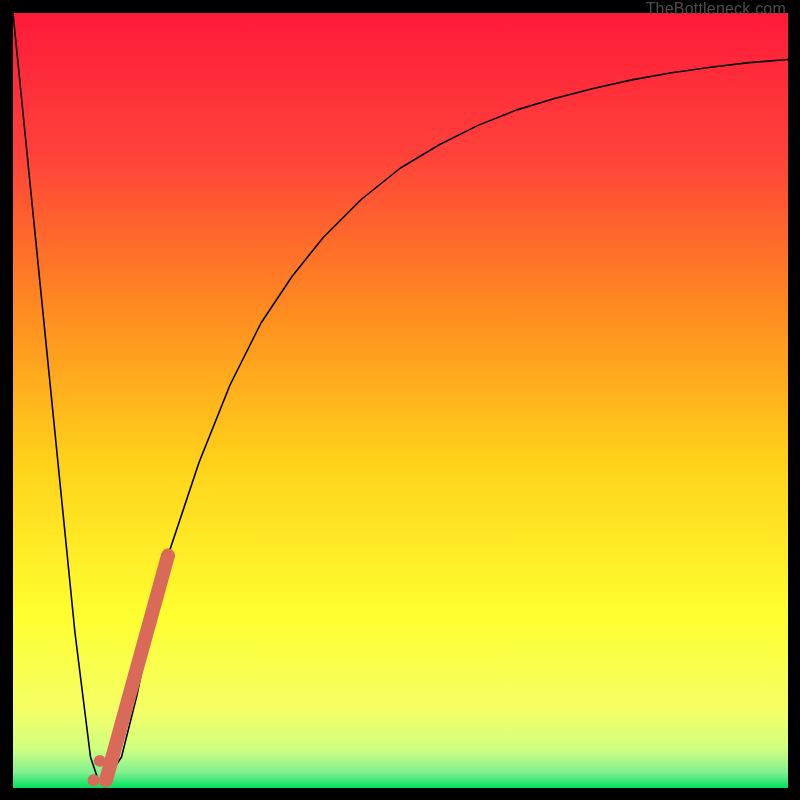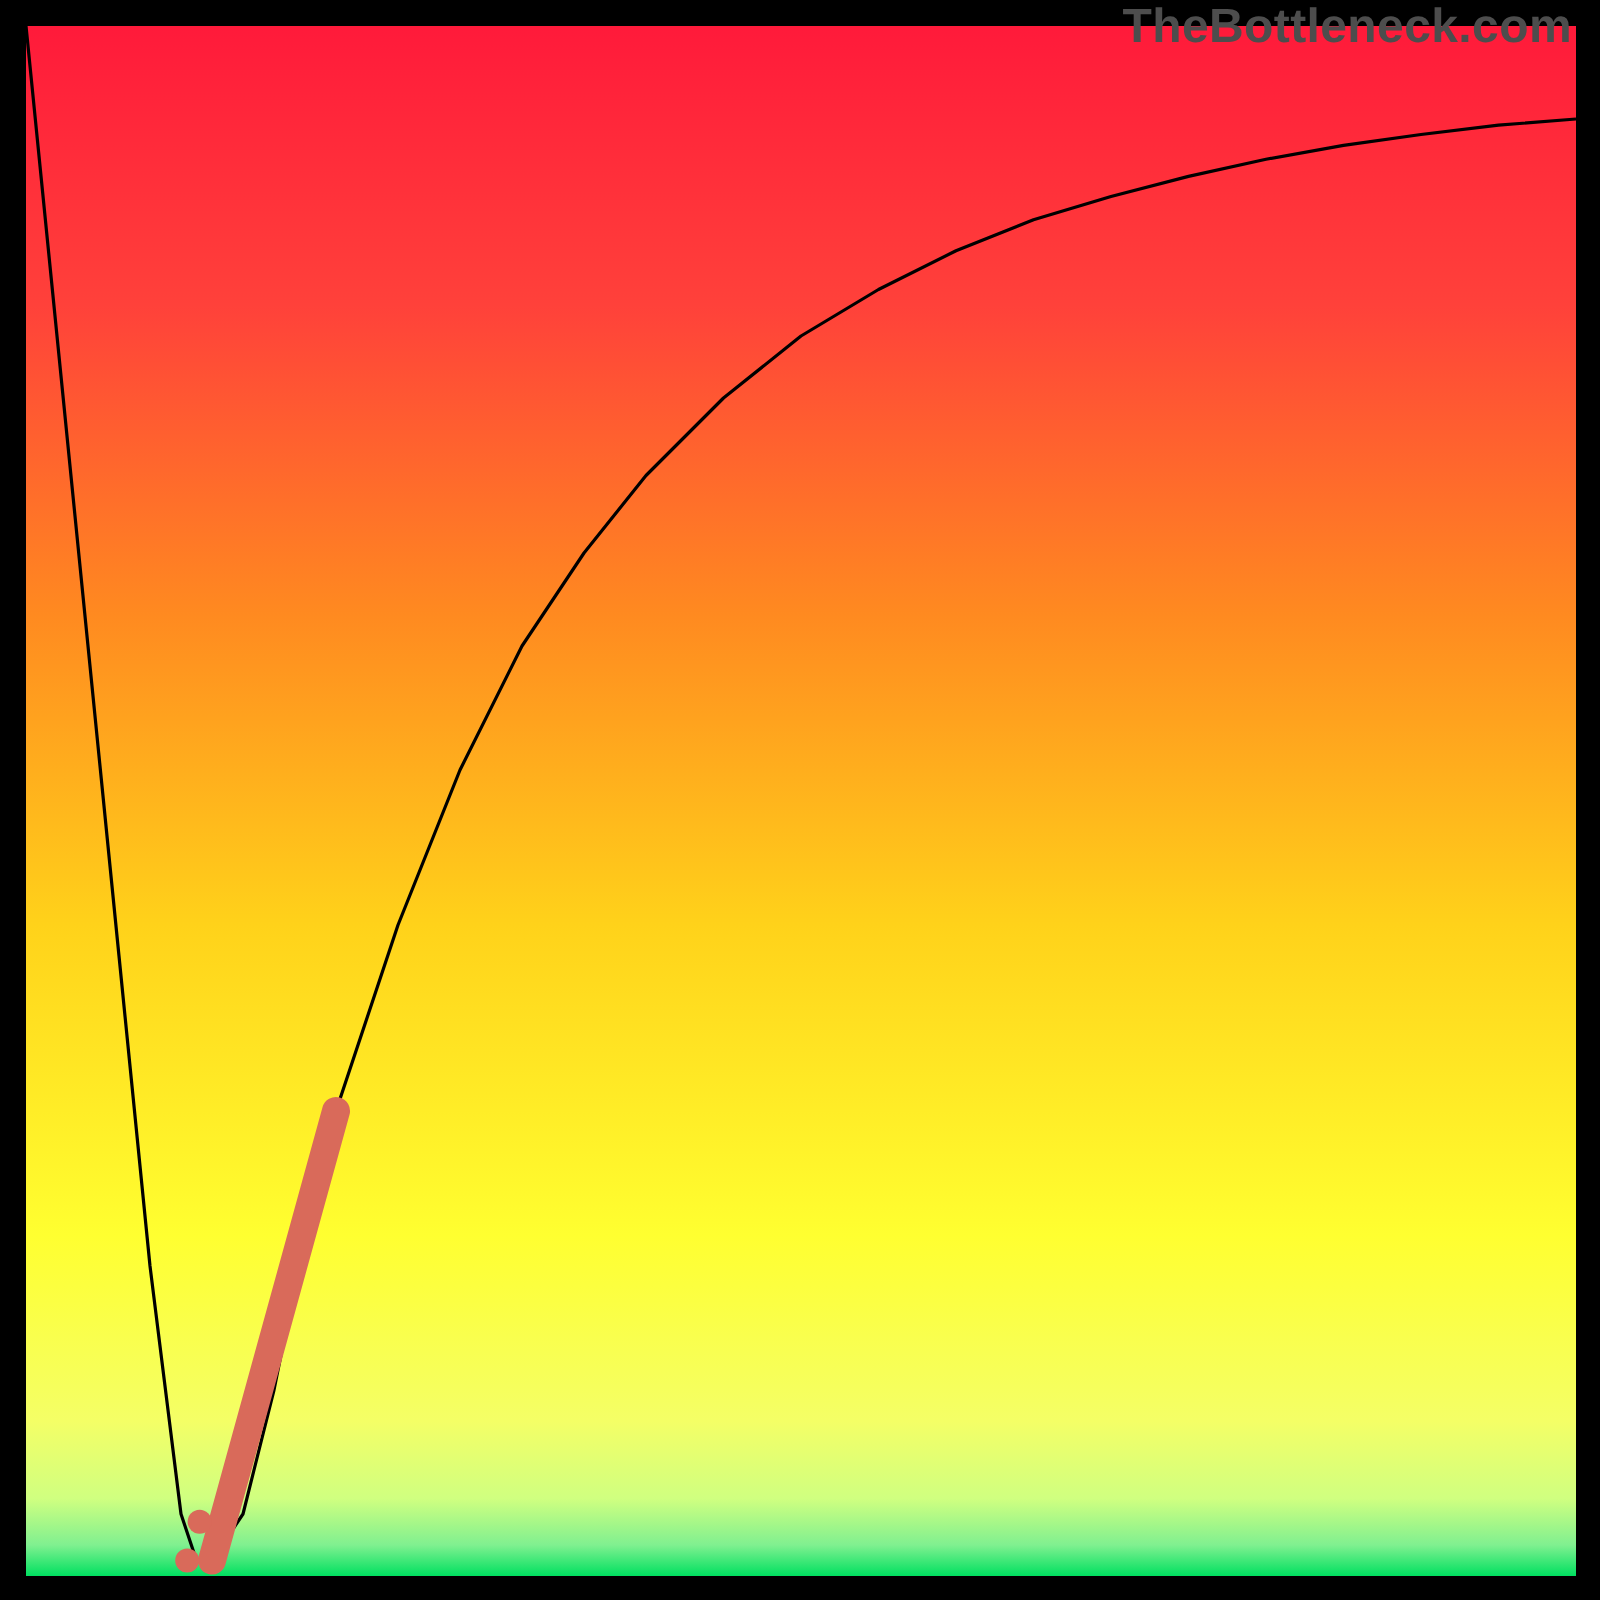--- a/index.html
+++ b/index.html
@@ -32,22 +32,22 @@
   .curve-svg {
     position: absolute;
     inset: 0;
     width: 100%;
     height: 100%;
   }
   .watermark {
     position: absolute;
     top: 0px;
     right: 14px;
-    font-size: 24px;
-    font-weight: 700;
+    font-size: 16px;
+    font-weight: 400;
     color: #4d4d4d;
     letter-spacing: 0.2px;
   }
 </style>
 </head>
 <body>
 
 <div class="frame">
 
   <div class="plot-area">

